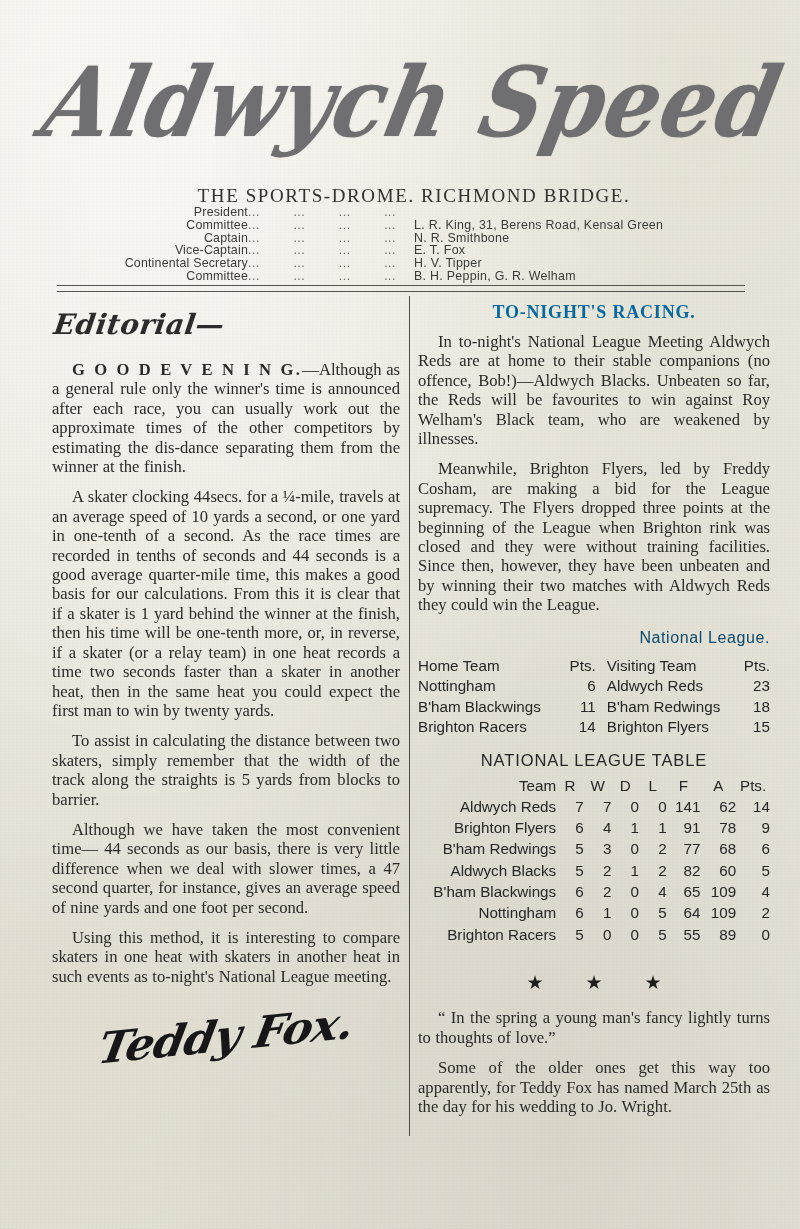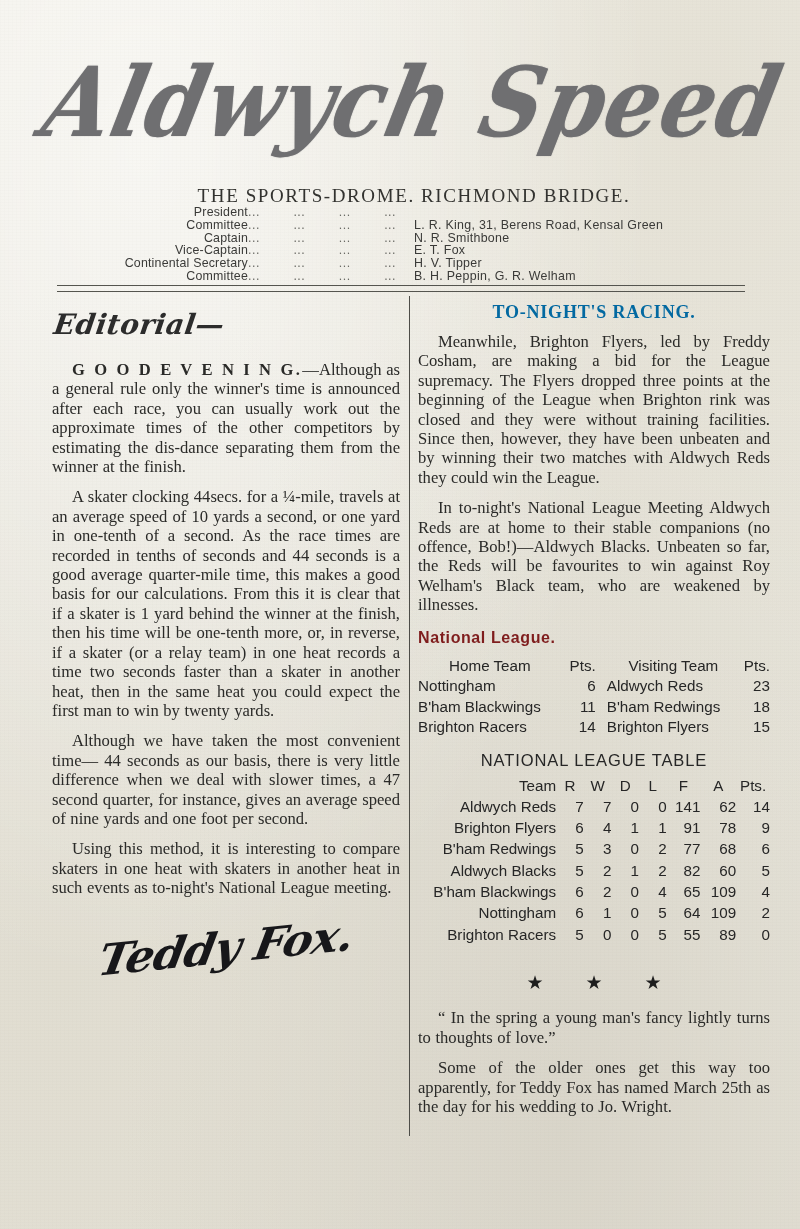--- a/index.html
+++ b/index.html
@@ -122,27 +122,27 @@
   .sec-head{
     text-align:center;
     font-family:"Liberation Serif", serif;
     font-weight:700;
     font-size:18px;
     letter-spacing:.8px;
     margin:2px 0 9px 0;
     color:#0369a1;
   }
   .sub-head{
-    text-align:left;
-    font-family:"Liberation Sans", sans-serif;
-    font-weight:700;
+    text-align:right;
+    font-family:"Liberation Sans", sans-serif;
+    font-weight:400;
     font-size:16px;
     letter-spacing:.6px;
     margin:14px 0 9px 0;
-    color:#7f1d1d;
+    color:#0c4a6e;
   }
   .tbl-head{
     text-align:center;
     font-family:"Liberation Sans", sans-serif;
     font-weight:400;
     font-size:16.5px;
     letter-spacing:.9px;
     margin:14px 0 5px 0;
     color:#262626;
   }
@@ -157,21 +157,21 @@
   table{border-collapse:collapse;width:100%;}
   table.results{
     font-family:"Liberation Sans", sans-serif;
     font-size:15.2px;
     color:#262626;
   }
   table.results td,table.results th{
     padding:1.2px 0;font-weight:400;text-align:left;
     line-height:18px;white-space:nowrap;
   }
-  table.results th{font-weight:400;text-align:center;}
+  table.results th{font-weight:400;}
   table.results .num{text-align:right;padding-right:9px;width:34px;}
   table.results .num2{text-align:right;width:30px;}
   table.results .vis{padding-left:2px;}
 
   table.league{
     font-family:"Liberation Sans", sans-serif;
     font-size:15.2px;
     color:#262626;
   }
   table.league td,table.league th{
@@ -275,30 +275,31 @@
   <div class="rule-double"></div>
   <div class="col-divider"></div>
 
   <div class="col col-left">
     <div class="ed-head">Editorial—</div>
 
     <p class="body">
       <span class="lead">G O O D  E V E N I N G.</span><span>—Although as a general rule only the winner's time is announced after each race, you can usually work out the approximate times of the other competitors by estimating the dis-dance separating them from the winner at the finish.</span>
     </p>
     <p class="body">A skater clocking 44secs. for a ¼-mile, travels at an average speed of 10 yards a second, or one yard in one-tenth of a second.   As the race times are recorded in tenths of seconds and 44 seconds is a good average quarter-mile time, this makes a good basis for our calculations.  From this it is clear that if a skater is 1 yard behind the winner at the finish, then his time will be one-tenth more, or, in reverse, if a skater (or a relay team) in one heat records a time two seconds faster than a skater in another heat, then in the same heat you could expect the first man to win by twenty yards.</p>
+    <p class="body">To assist in calculating the distance between two skaters, simply remember that the width of the track along the straights is 5 yards from blocks to barrier.</p>
     <p class="body">Although we have taken the most convenient time—    44 seconds as our basis, there is very little difference when we deal with slower times, a 47 second quarter, for instance, gives an average speed of nine yards and one foot per second.</p>
     <p class="body">Using this method, it is interesting to compare skaters in one heat with skaters in another heat in such events as to-night's National League meeting.</p>
 
     <div class="signature">Teddy Fox.</div>
   </div>
 
   <div class="col col-right">
     <div class="sec-head">TO-NIGHT'S RACING.</div>
+    <p class="body">In to-night's National League Meeting Aldwych Reds are at home to their stable companions (no offence, Bob!)—Aldwych Blacks.  Unbeaten so far, the Reds will be favourites to win against Roy Welham's Black team, who are weakened by illnesses.</p>
     <p class="body">Meanwhile, Brighton Flyers, led by Freddy Cosham, are making a bid for the League supremacy.  The Flyers dropped three points at the beginning of the League when Brighton rink was closed and they were without training facilities.   Since then, however, they have been unbeaten and by winning their two matches with Aldwych Reds they could win the League.</p>
-    <p class="body">In to-night's National League Meeting Aldwych Reds are at home to their stable companions (no offence, Bob!)—Aldwych Blacks.  Unbeaten so far, the Reds will be favourites to win against Roy Welham's Black team, who are weakened by illnesses.</p>
 
     <div class="sub-head">National  League.</div>
 
     <table class="results">
       <thead>
         <tr>
           <th>Home Team</th>
           <th class="num">Pts.</th>
           <th class="vis">Visiting Team</th>
           <th class="num2">Pts.</th>

